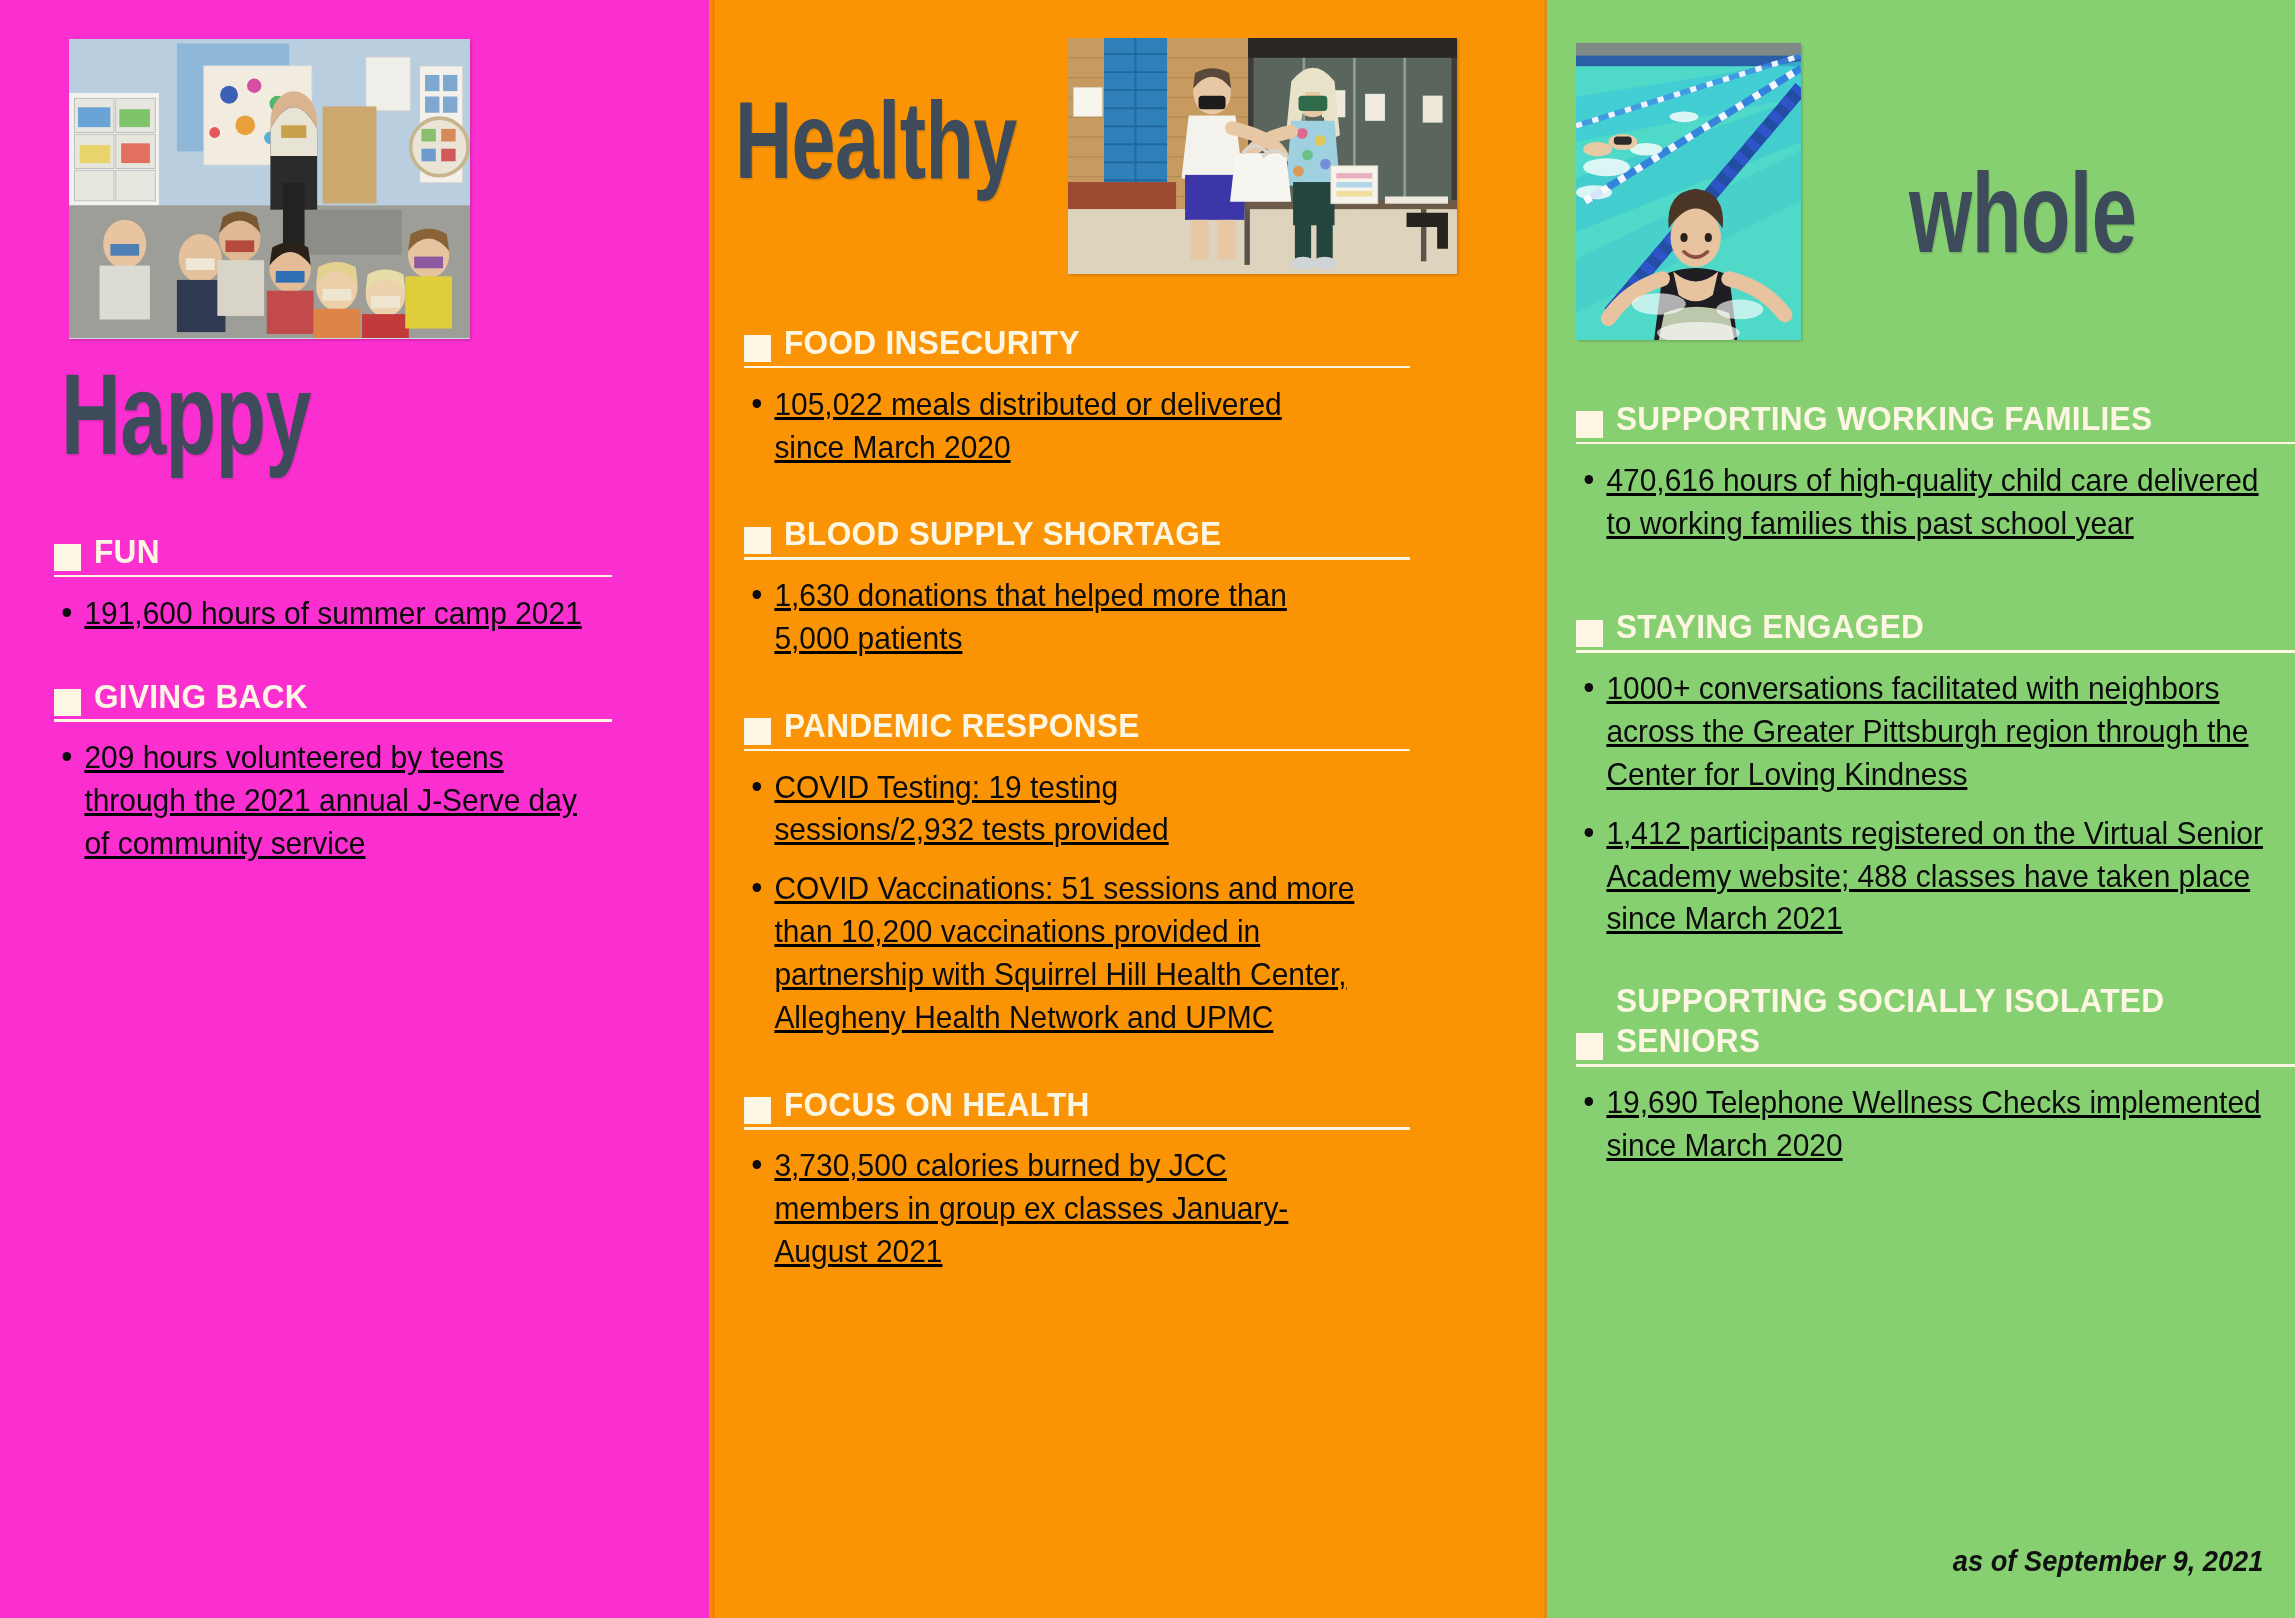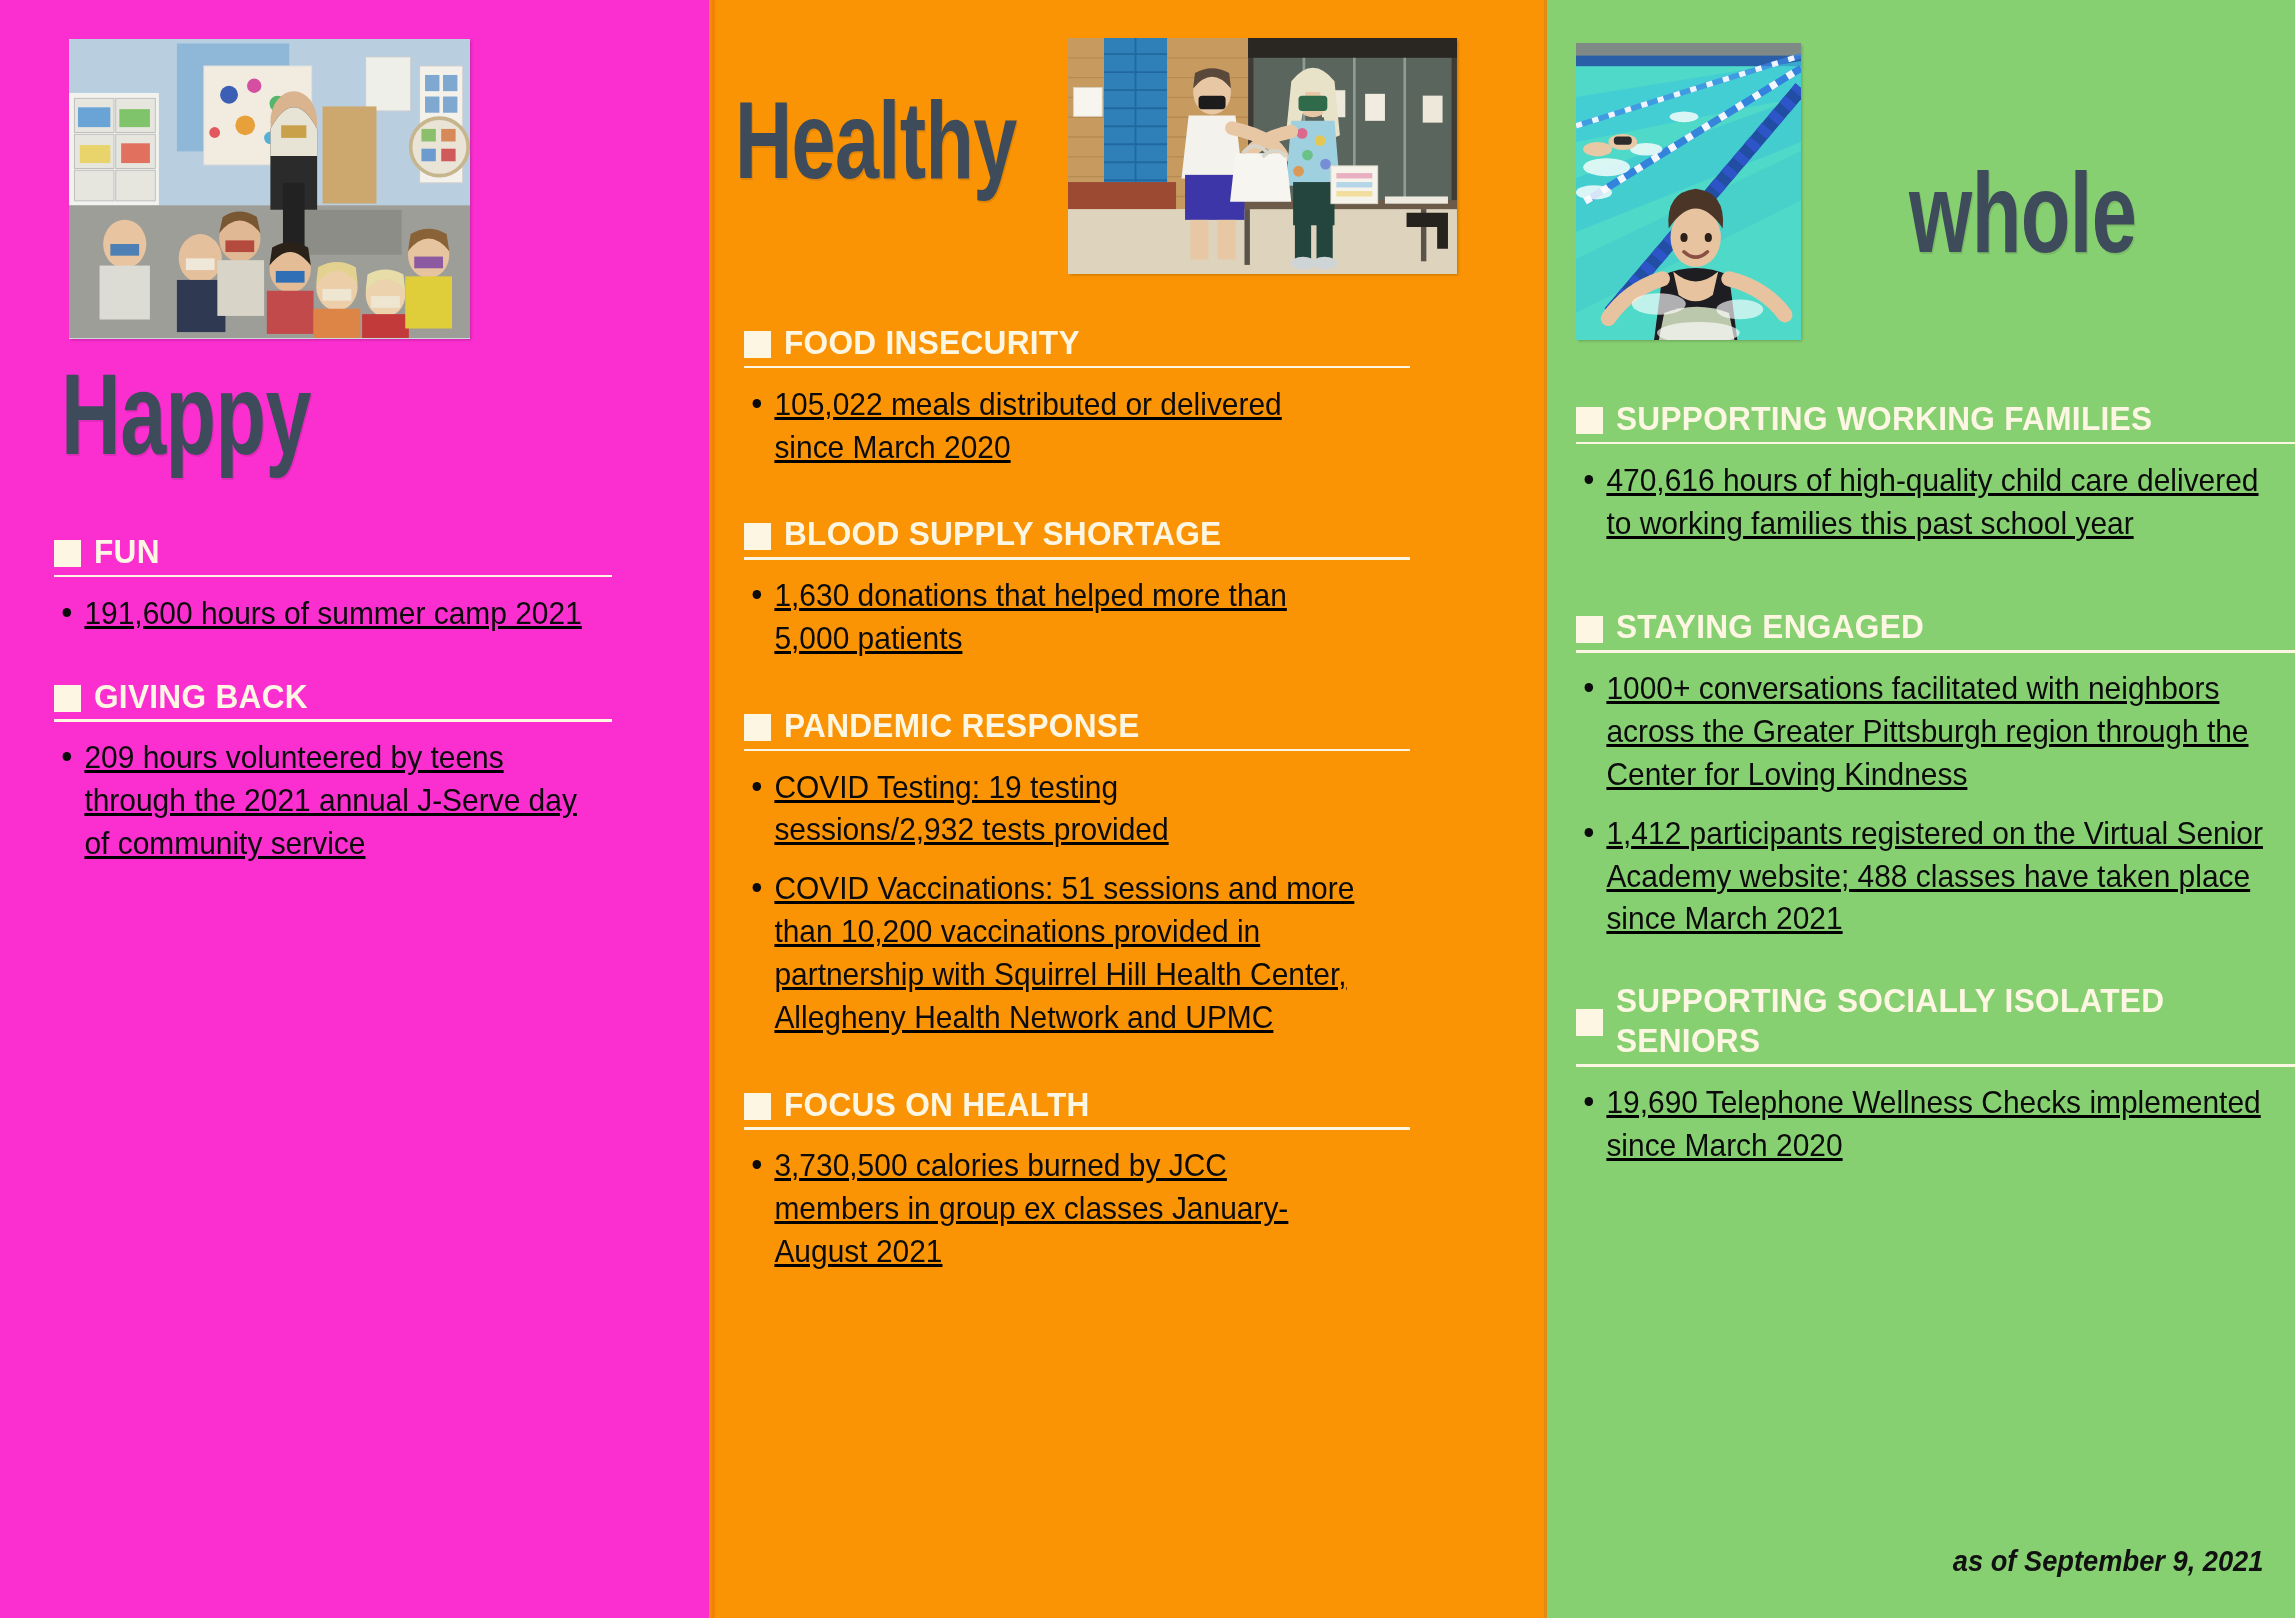--- a/index.html
+++ b/index.html
@@ -65,21 +65,21 @@
     overflow: hidden;
     background: #cfd6d9;
     box-shadow: 1.8px 1.8px 2.7px rgba(0,0,0,.22);
   }
   .photo .ph-layer { position: absolute; inset: 0; }
 
   
   .section { margin-bottom: 27px; }
   .sec-head {
     display: flex;
-    align-items: center;
+    align-items: flex-end;
     gap: 12.6px;
     margin-bottom: 3.6px;
   }
   .sec-square {
     flex: 0 0 auto;
     width: 27px; height: 27px;
     background: #fdf6e3;
     margin-top: 5.4px;
   }
   .sec-title {

